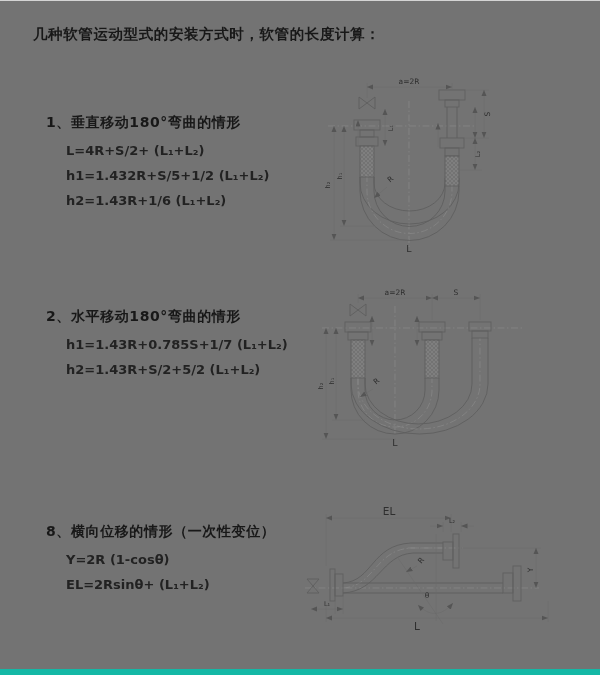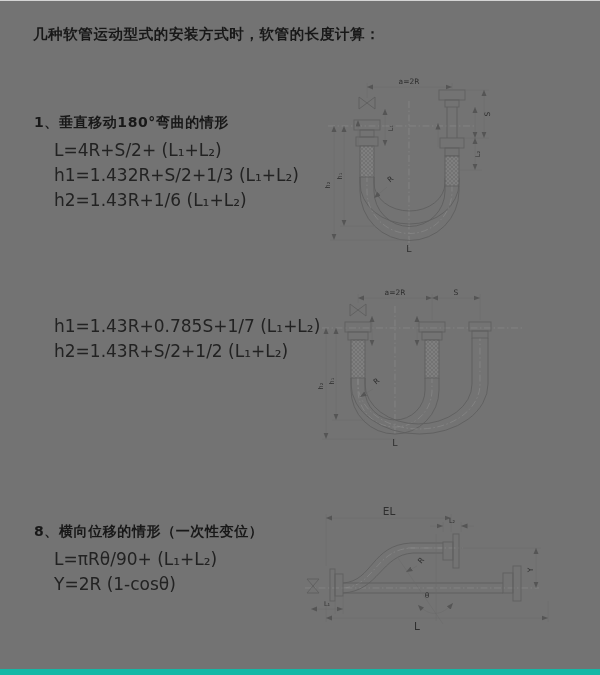--- a/index.html
+++ b/index.html
@@ -5,24 +5,24 @@
   html,body{margin:0;padding:0;background:#fff;}
   .page{
     position:relative;width:600px;height:675px;background:#737373;overflow:hidden;
     font-family:"DejaVu Sans","Liberation Sans",sans-serif;color:#1c1c1c;
     border-top:1px solid #d4d4d4;border-bottom:6px solid #14b8a6;box-sizing:border-box;
   }
   .title{
     position:absolute;left:33px;top:24px;font-size:14.5px;font-weight:700;
     letter-spacing:0.6px;color:#181818;
   }
-  .sec{position:absolute;left:34px;}
+  .sec{position:absolute;left:46px;}
   .sec-heading{font-size:14px;font-weight:700;letter-spacing:0.6px;color:#181818;line-height:18px;}
   .formulas{padding-left:20px;margin-top:7px;}
-  .formula{font-size:17px;line-height:25px;color:#222;white-space:pre;}
+  .formula{font-size:13px;line-height:25px;color:#222;white-space:pre;font-weight:bold;}
   .sec1{top:112px;}
   .sec2{top:306px;}
   .sec3{top:521px;}
   svg.diag{position:absolute;overflow:visible;}
   .d1{left:312px;top:72px;}
   .d2{left:312px;top:283px;}
   .d3{left:303px;top:505px;}
   .ln{stroke:#5f5f5f;stroke-width:0.9;fill:none;}
   .br{stroke:#5f5f5f;stroke-width:0.9;}
   .dim{stroke:#6b6b6b;stroke-width:0.55;fill:none;}
@@ -37,37 +37,38 @@
 <body>
 
 <div class="page">
 
   <div class="title">几种软管运动型式的安装方式时，软管的长度计算：</div>
 
   <div class="sec sec1">
     <div class="sec-heading">1、垂直移动180°弯曲的情形</div>
     <div class="formulas">
       <div class="formula">L=4R+S/2+ (L₁+L₂)</div>
-      <div class="formula">h1=1.432R+S/2+1/3 (L₁+L₂)</div>
+      <div class="formula">h1=1.432R+S/5+1/2 (L₁+L₂)</div>
       <div class="formula">h2=1.43R+1/6 (L₁+L₂)</div>
     </div>
   </div>
 
   <div class="sec sec2">
+    <div class="sec-heading">2、水平移动180°弯曲的情形</div>
     <div class="formulas">
       <div class="formula">h1=1.43R+0.785S+1/7 (L₁+L₂)</div>
-      <div class="formula">h2=1.43R+S/2+1/2 (L₁+L₂)</div>
+      <div class="formula">h2=1.43R+S/2+5/2 (L₁+L₂)</div>
     </div>
   </div>
 
   <div class="sec sec3">
     <div class="sec-heading">8、横向位移的情形（一次性变位）</div>
     <div class="formulas">
-      <div class="formula">L=πRθ/90+ (L₁+L₂)</div>
       <div class="formula">Y=2R (1-cosθ)</div>
+      <div class="formula">EL=2Rsinθ+ (L₁+L₂)</div>
     </div>
   </div>
 
   <svg class="diag d1" width="285" height="182" viewBox="0 0 285 182">
     <defs>
       <pattern id="br1" width="4" height="4" patternUnits="userSpaceOnUse">
         <path d="M0,4 L4,0 M0,0 L4,4" stroke="#8a8a8a" stroke-width="0.5"></path>
       </pattern>
       <marker id="aE1" markerWidth="8" markerHeight="6" refX="6.5" refY="3" orient="auto" markerUnits="userSpaceOnUse">
         <path d="M0,0.5 L6.5,3 L0,5.5 Z" fill="#555"></path>

